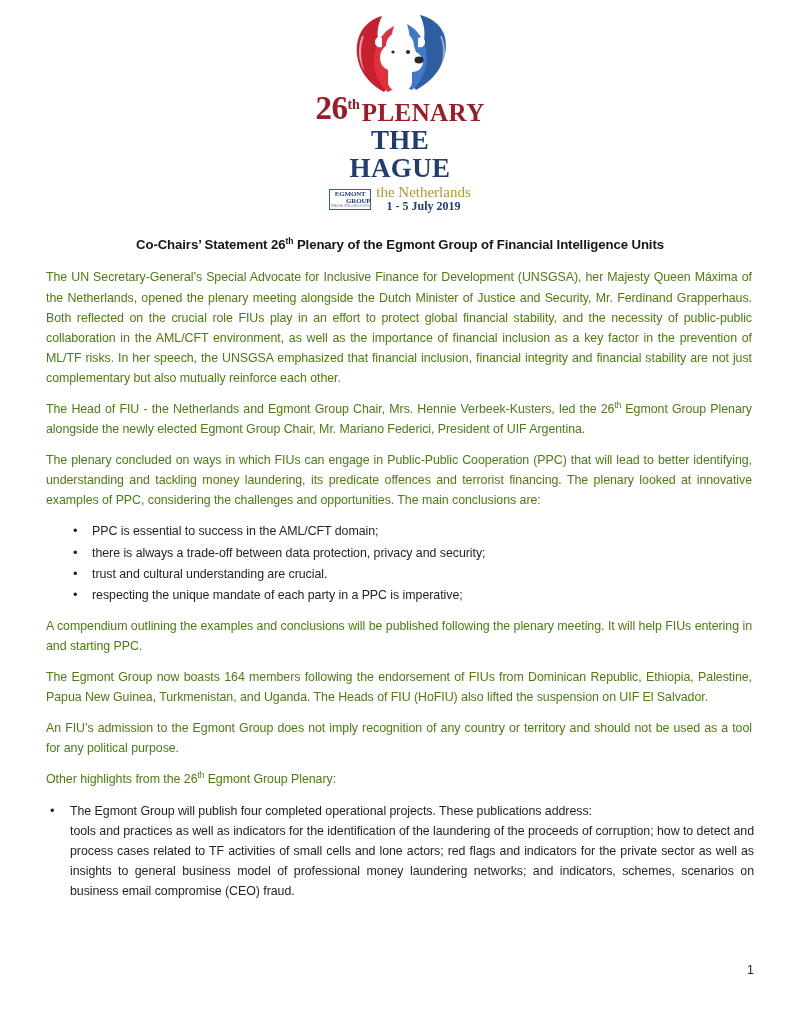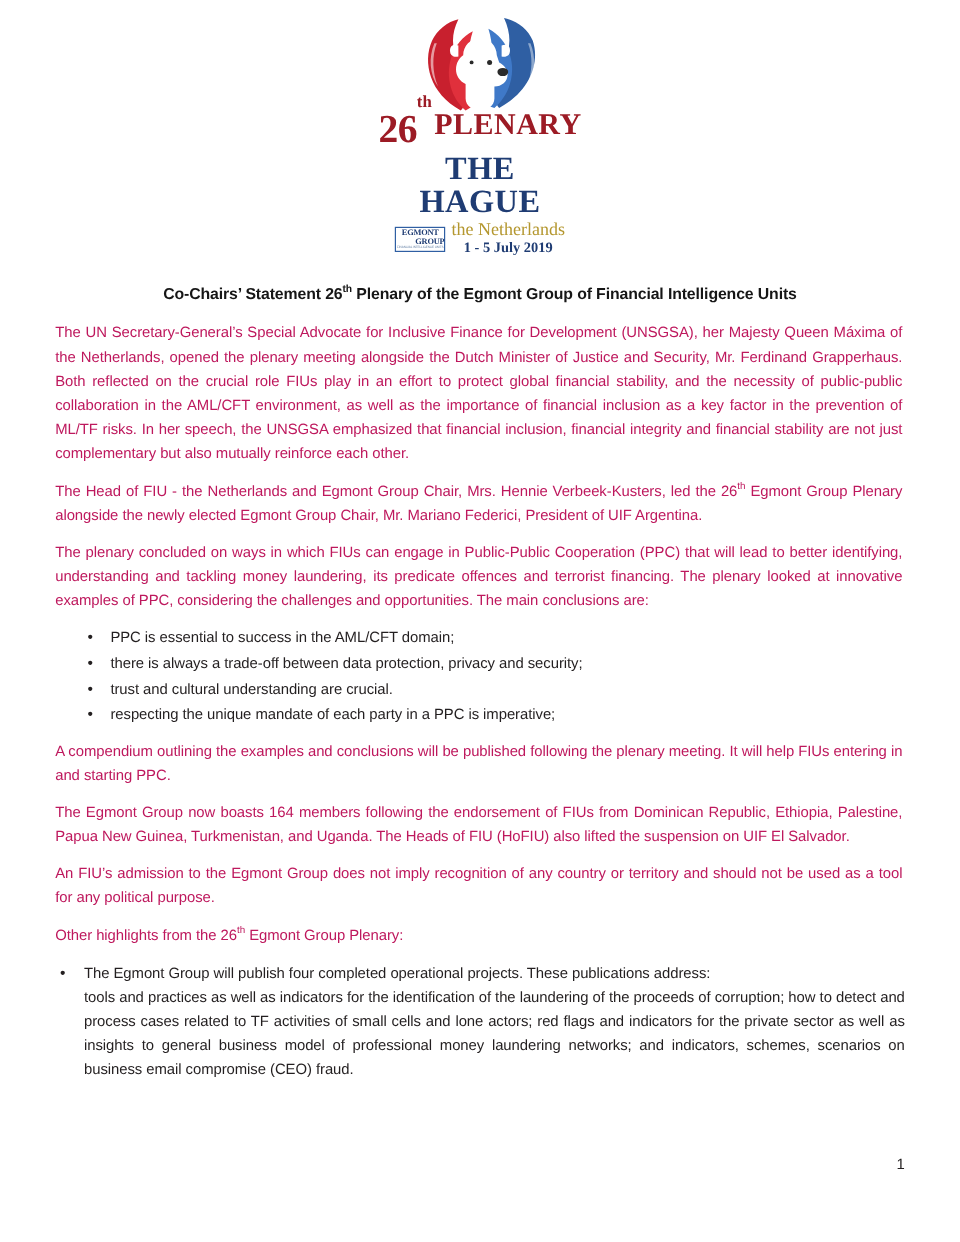--- a/index.html
+++ b/index.html
@@ -39,21 +39,21 @@
   .logo-mark {
     width: 152px;
     height: 82px;
     position: relative;
     margin: 0 auto;
   }
   .logo-mark svg { display: block; }
 
   .logo-line1 {
     display: flex;
-    align-items: flex-start;
+    align-items: flex-end;
     justify-content: center;
     line-height: 1;
     margin-top: -2px;
   }
   .logo-num {
     font-family: "Liberation Serif", serif;
     font-size: 33px;
     font-weight: 700;
     color: #9c1b25;
     letter-spacing: -0.5px;
@@ -161,21 +161,21 @@
     font-size: 8.6px;
     vertical-align: super;
     line-height: 0;
   }
 
   p.para {
     font-size: 12.4px;
     line-height: 1.62;
     text-align: justify;
     margin: 0 2px 11px 0;
-    color: #be185d;
+    color: #4d7c0f;
     letter-spacing: -0.05px;
   }
   p.para sup {
     font-size: 8.2px;
     vertical-align: super;
     line-height: 0;
   }
 
   ul.bullets {
     list-style: none;

